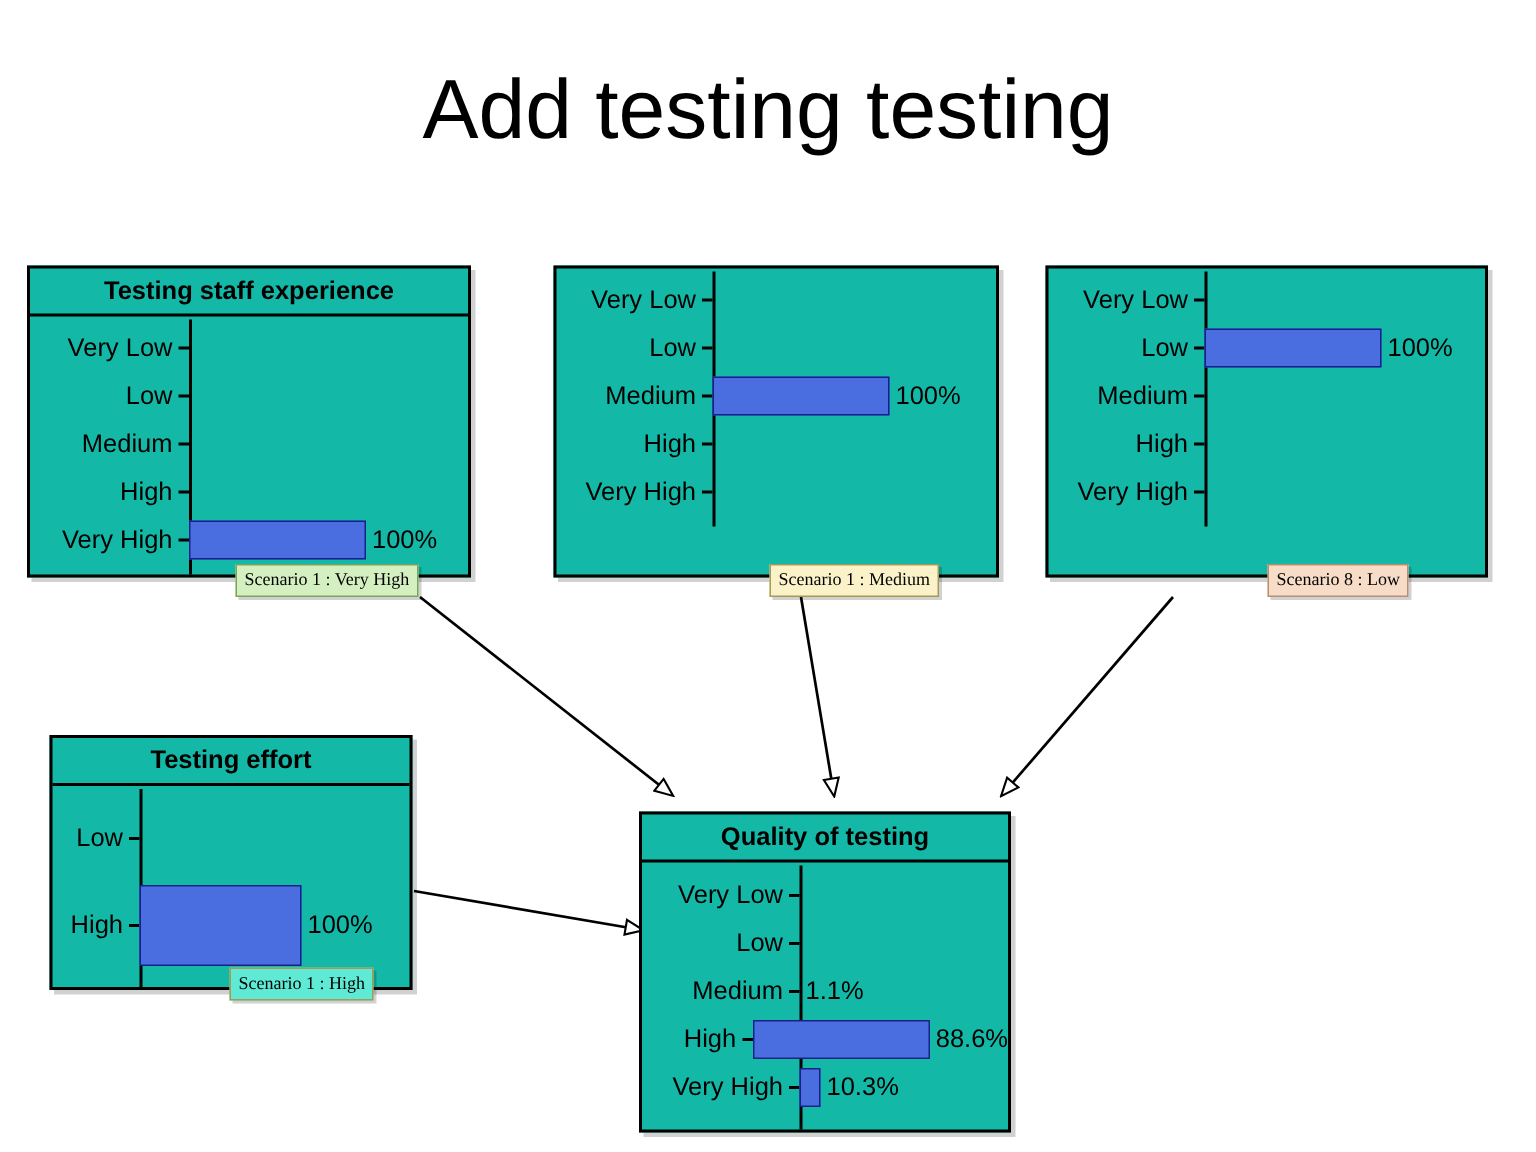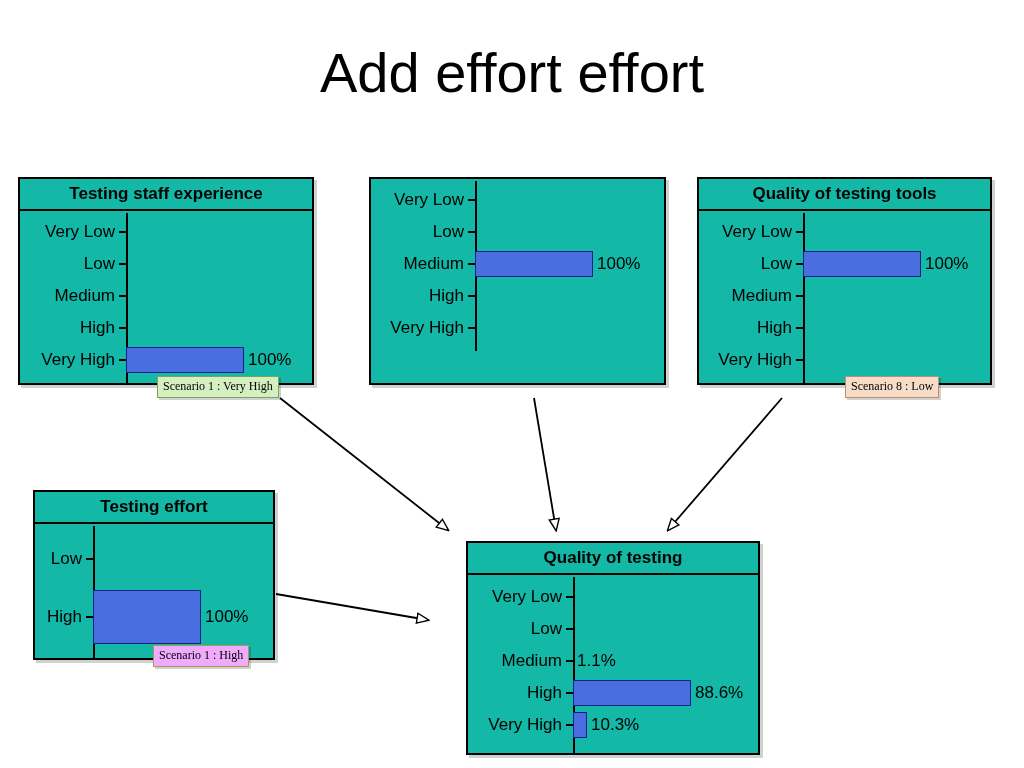--- a/index.html
+++ b/index.html
@@ -126,21 +126,21 @@
     padding: 2px 5px 3px 5px;
     white-space: nowrap;
     box-sizing: border-box;
     box-shadow: 2px 2px 0 rgba(0,0,0,0.18);
     font-family: Liberation Serif, serif;
   }
 </style>
 </head>
 <body>
 
-<div id="slide-title">Add effort effort</div>
+<div id="slide-title">Add testing testing</div>
 
 <div id="diagram">
 
   <svg id="edge-layer" viewBox="0 0 1024 768" width="1024" height="768" xmlns="http://www.w3.org/2000/svg">
     <defs>
       <marker id="arrowhead" markerWidth="14" markerHeight="12" refX="12" refY="6" orient="auto" markerUnits="userSpaceOnUse">
         <path d="M1,1 L13,6 L1,11 z" fill="#ffffff" stroke="#000000" stroke-width="1.4"></path>
       </marker>
     </defs>
 
@@ -250,21 +250,20 @@
         <div class="tick"></div>
         <div class="bar-area">
 
           <div class="bar-value"></div>
         </div>
       </div>
     </div>
   </div>
 
   <div class="node" style="left:697px; top:177px; width:295px; height:208px;">
-    <div class="node-title">Quality of testing tools</div>
     <div class="node-body" style="height:174px; padding:5px 0 5px 0;">
       <div class="axis-line" style="left:104px; top:2px; bottom:2px;"></div>
 
       <div class="state-row" style="height:32px;">
         <div class="state-label" style="width:97px;">Very Low</div>
         <div class="tick"></div>
         <div class="bar-area">
 
           <div class="bar-value"></div>
         </div>
@@ -326,21 +325,21 @@
         <div class="state-label" style="width:51px;">High</div>
         <div class="tick"></div>
         <div class="bar-area">
           <div class="bar" style="width:108px; height:54px;"></div>
           <div class="bar-value">100%</div>
         </div>
       </div>
     </div>
   </div>
 
-  <div class="node" style="left:426px; top:541px; width:294px; height:214px;margin-left:40px;">
+  <div class="node" style="left:426px; top:541px; width:248px; height:214px;">
     <div class="node-title">Quality of testing</div>
     <div class="node-body" style="height:180px; padding:6px 0 6px 0;">
       <div class="axis-line" style="left:105px; top:2px; bottom:2px;"></div>
 
       <div class="state-row" style="height:32px;">
         <div class="state-label" style="width:98px;">Very Low</div>
         <div class="tick"></div>
         <div class="bar-area">
 
           <div class="bar-value"></div>
@@ -380,18 +379,19 @@
         <div class="bar-area">
           <div class="bar" style="width:14px;"></div>
           <div class="bar-value">10.3%</div>
         </div>
       </div>
     </div>
   </div>
 
   <div class="badge" style="left:157px; top:376px; background:#d5f0c0; border-color:#7aa45c;">Scenario 1 : Very High</div>
 
+  <div class="badge" style="left:513px; top:376px; background:#fbf2c9; border-color:#a89a52;">Scenario 1 : Medium</div>
 
   <div class="badge" style="left:845px; top:376px; background:#f7dcc8; border-color:#bb8f6e;">Scenario 8 : Low</div>
 
-  <div class="badge" style="left:153px; top:645px; background:#f0abfc; border-color:#a89a52;">Scenario 1 : High</div>
+  <div class="badge" style="left:153px; top:645px; background:#5eead4; border-color:#a89a52;">Scenario 1 : High</div>
 
 </div>
 
 </body></html>

